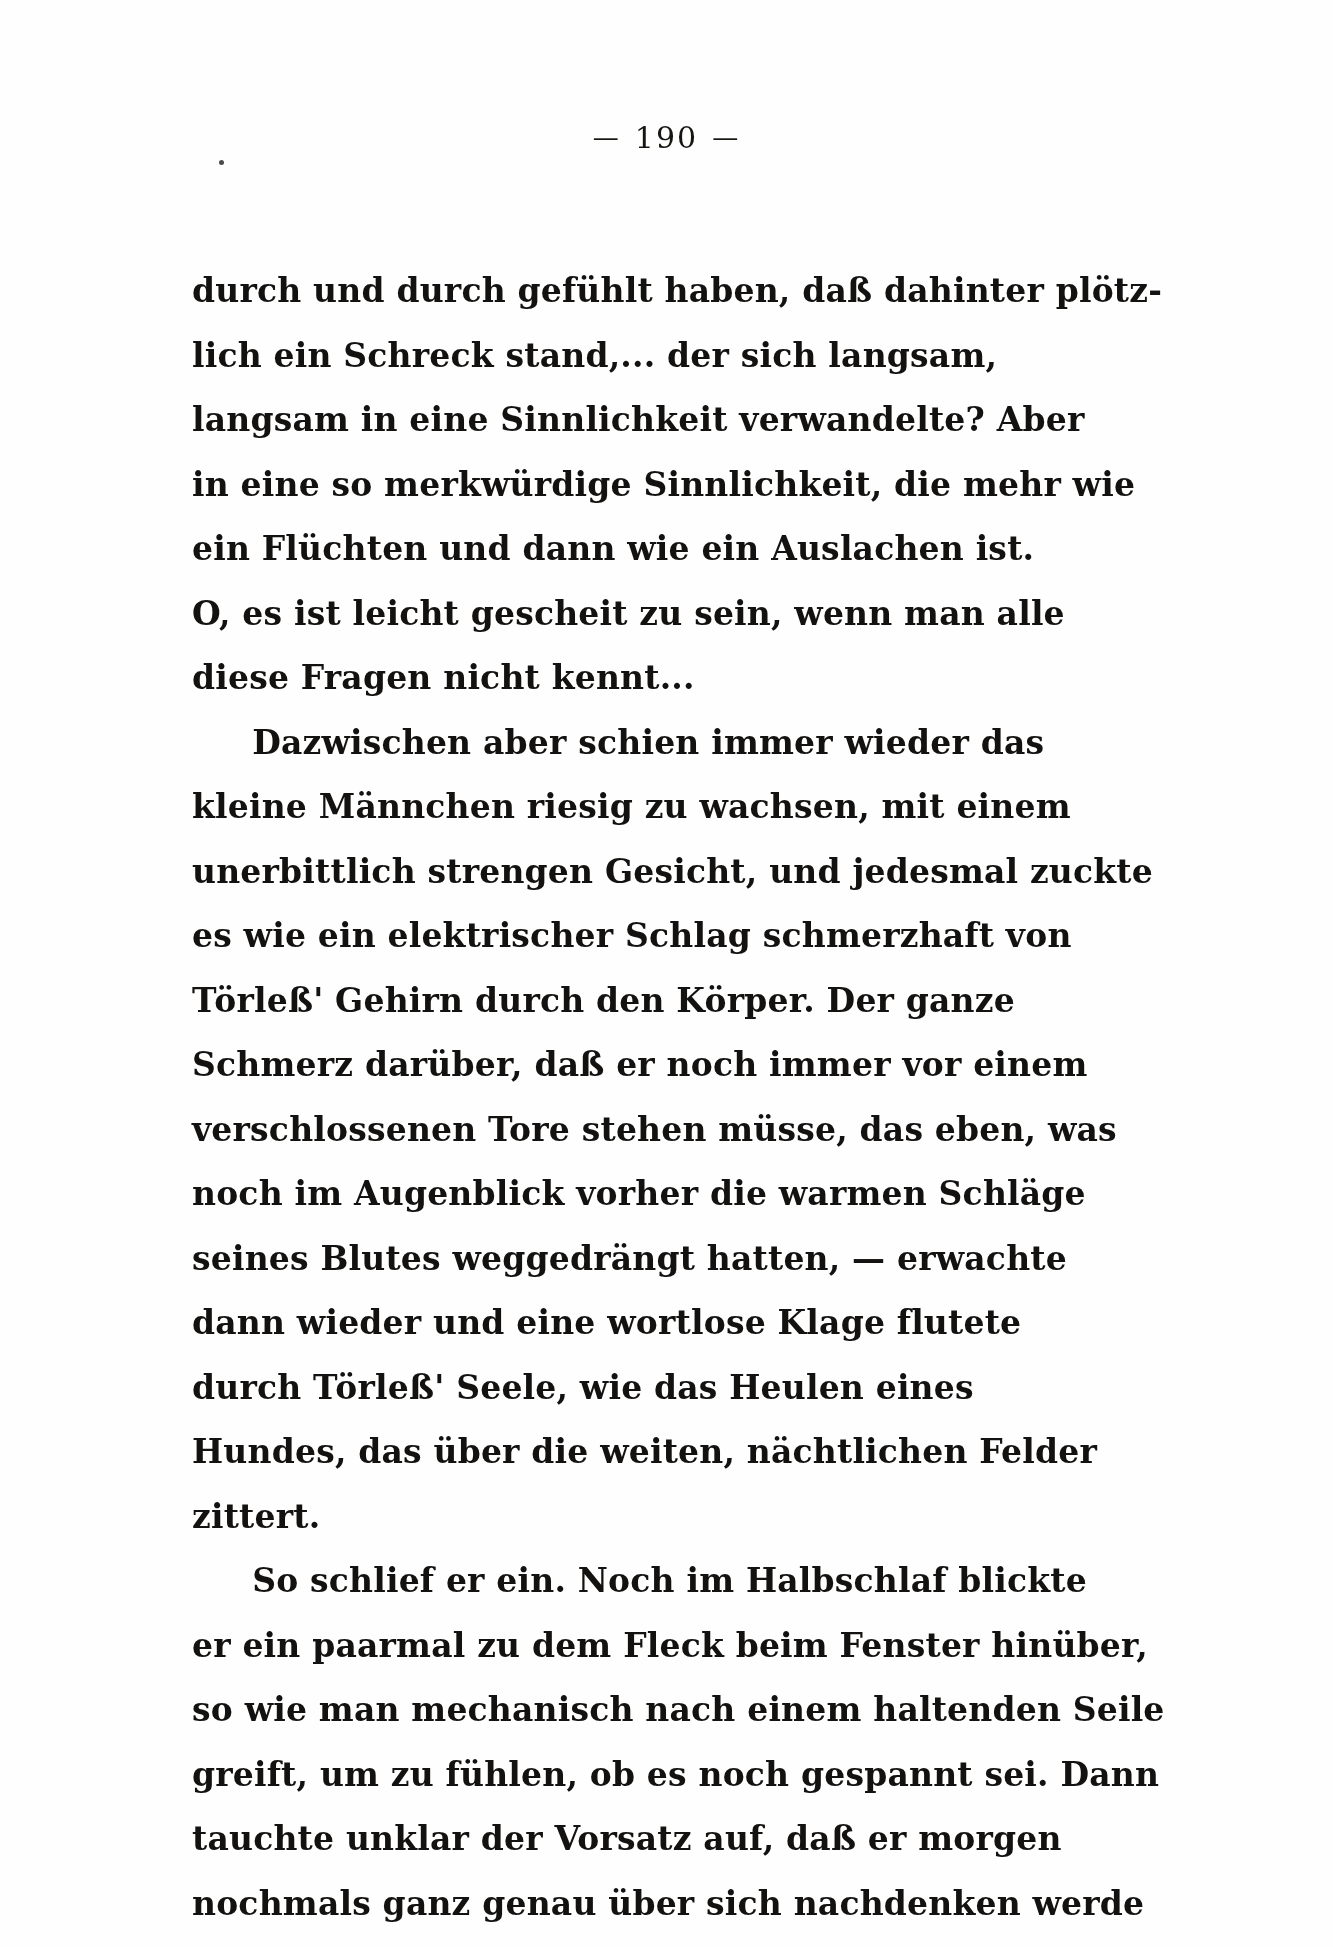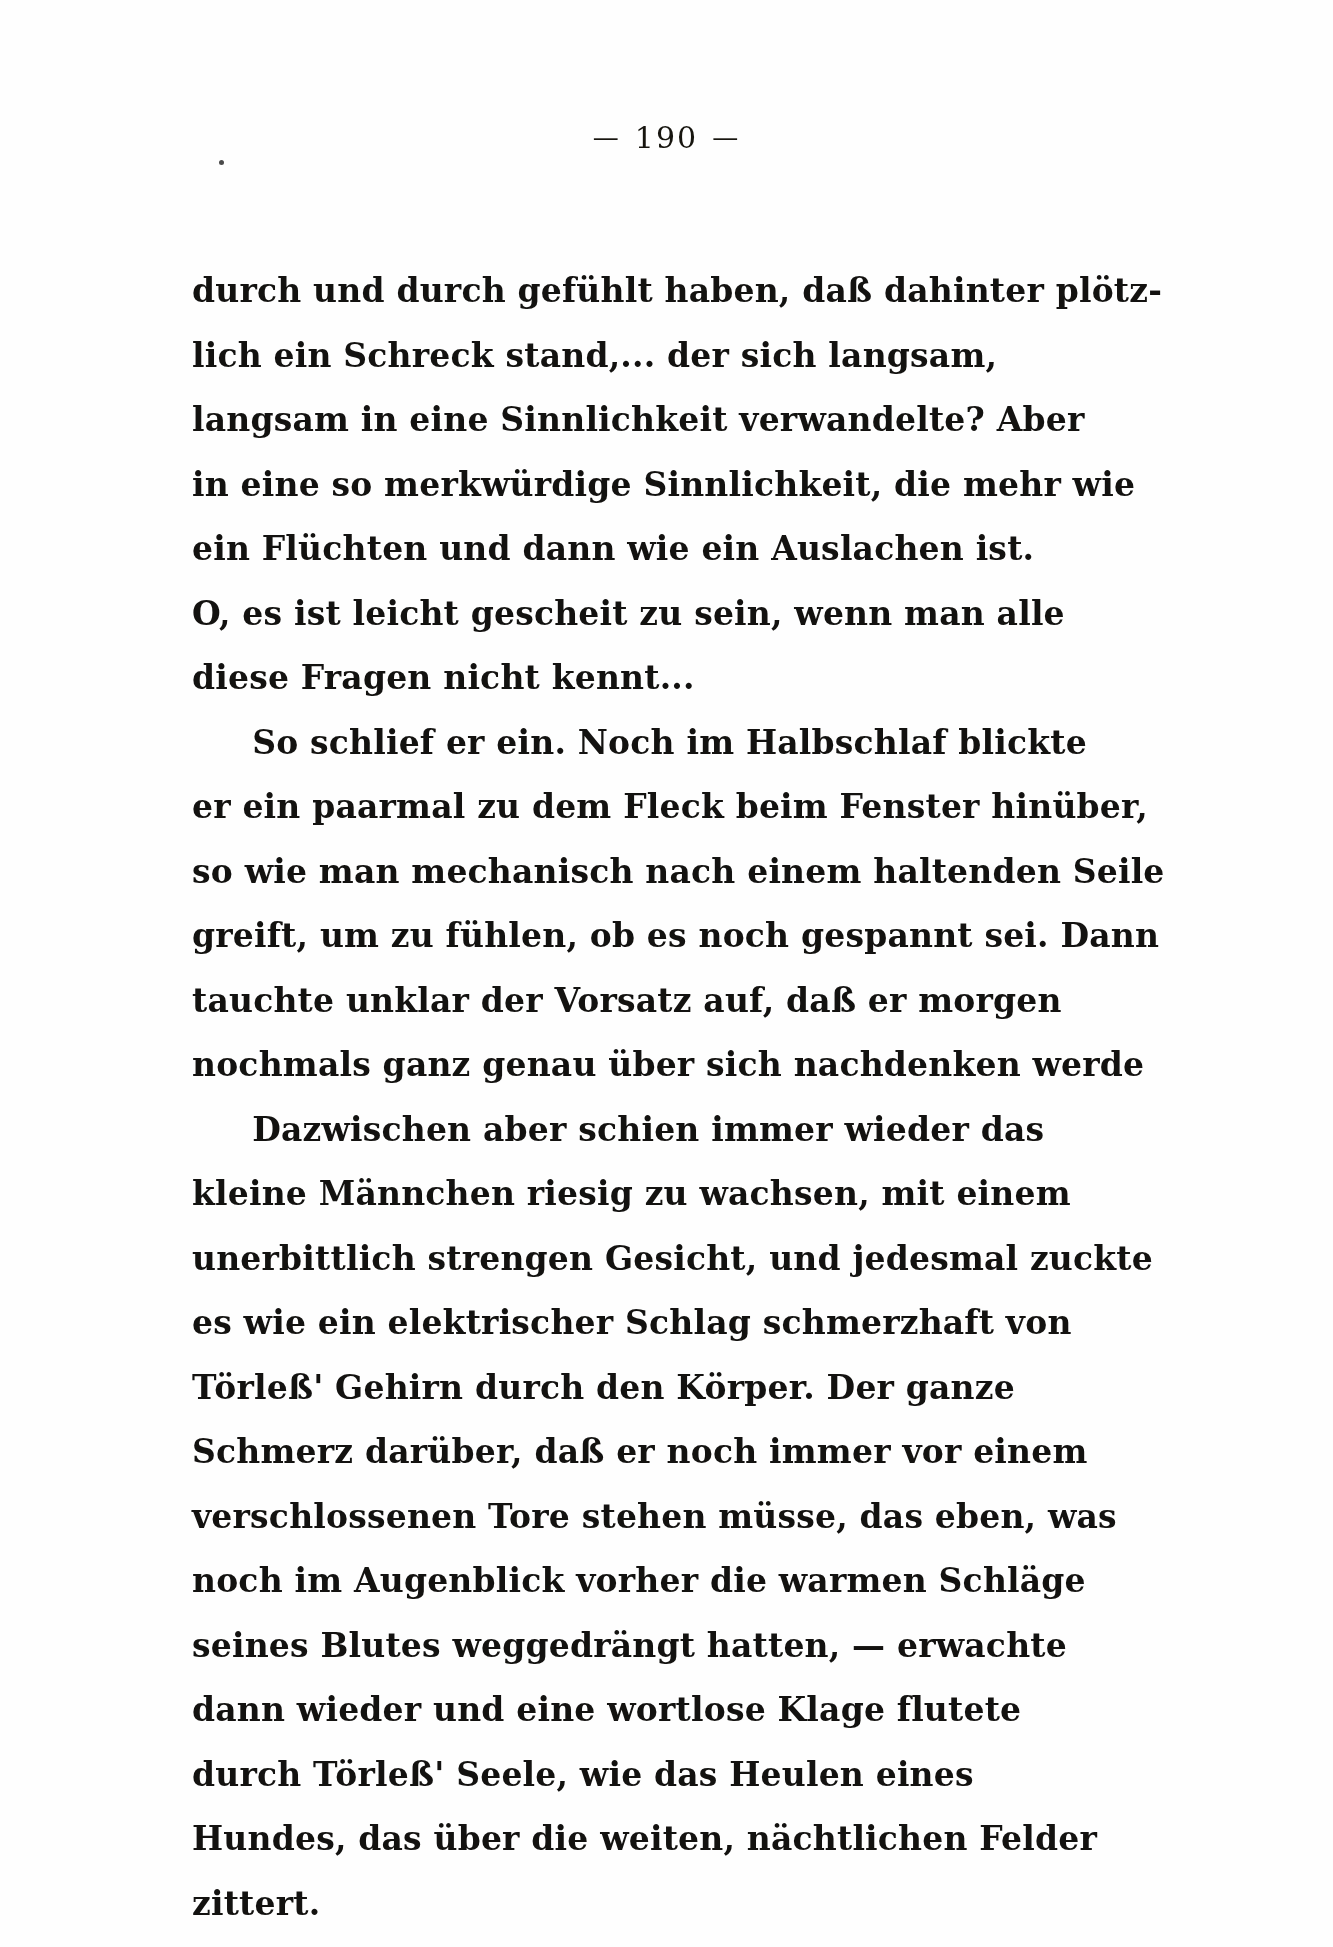--- a/index.html
+++ b/index.html
@@ -122,41 +122,20 @@
           <span>ein Flüchten und dann wie ein Auslachen ist.</span>
         </span>
       <span class="line frak just">
           <span>O, es ist leicht gescheit zu sein, wenn man alle</span>
         </span>
       <span class="line frak">diese Fragen nicht kennt...</span>
     </p>
 
     <p class="para">
       <span class="line frak just">
-          <span style="padding-left:62px">So schlief er ein. Noch im Halbschlaf blickte</span>
-        </span>
-      <span class="line frak just">
-          <span>er ein paarmal zu dem Fleck beim Fenster hinüber,</span>
-        </span>
-      <span class="line frak just">
-          <span>so wie man mechanisch nach einem haltenden Seile</span>
-        </span>
-      <span class="line frak just">
-          <span>greift, um zu fühlen, ob es noch gespannt sei. Dann</span>
-        </span>
-      <span class="line frak just">
-          <span>tauchte unklar der Vorsatz auf, daß er morgen</span>
-        </span>
-      <span class="line frak just">
-          <span>nochmals ganz genau über sich nachdenken werde</span>
-        </span>
-    </p>
-
-    <p class="para">
-      <span class="line frak just">
           <span style="padding-left:62px">Dazwischen aber schien immer wieder das</span>
         </span>
       <span class="line frak just">
           <span>kleine Männchen riesig zu wachsen, mit einem</span>
         </span>
       <span class="line frak just">
           <span>unerbittlich strengen Gesicht, und jedesmal zuckte</span>
         </span>
       <span class="line frak just">
           <span>es wie ein elektrischer Schlag schmerzhaft von</span>
@@ -181,14 +160,35 @@
         </span>
       <span class="line frak just">
           <span>durch Törleß' Seele, wie das Heulen eines</span>
         </span>
       <span class="line frak just">
           <span>Hundes, das über die weiten, nächtlichen Felder</span>
         </span>
       <span class="line frak">zittert.</span>
     </p>
 
+    <p class="para">
+      <span class="line frak just">
+          <span style="padding-left:62px">So schlief er ein. Noch im Halbschlaf blickte</span>
+        </span>
+      <span class="line frak just">
+          <span>er ein paarmal zu dem Fleck beim Fenster hinüber,</span>
+        </span>
+      <span class="line frak just">
+          <span>so wie man mechanisch nach einem haltenden Seile</span>
+        </span>
+      <span class="line frak just">
+          <span>greift, um zu fühlen, ob es noch gespannt sei. Dann</span>
+        </span>
+      <span class="line frak just">
+          <span>tauchte unklar der Vorsatz auf, daß er morgen</span>
+        </span>
+      <span class="line frak just">
+          <span>nochmals ganz genau über sich nachdenken werde</span>
+        </span>
+    </p>
+
   </div>
 </div>
 
 </body></html>

